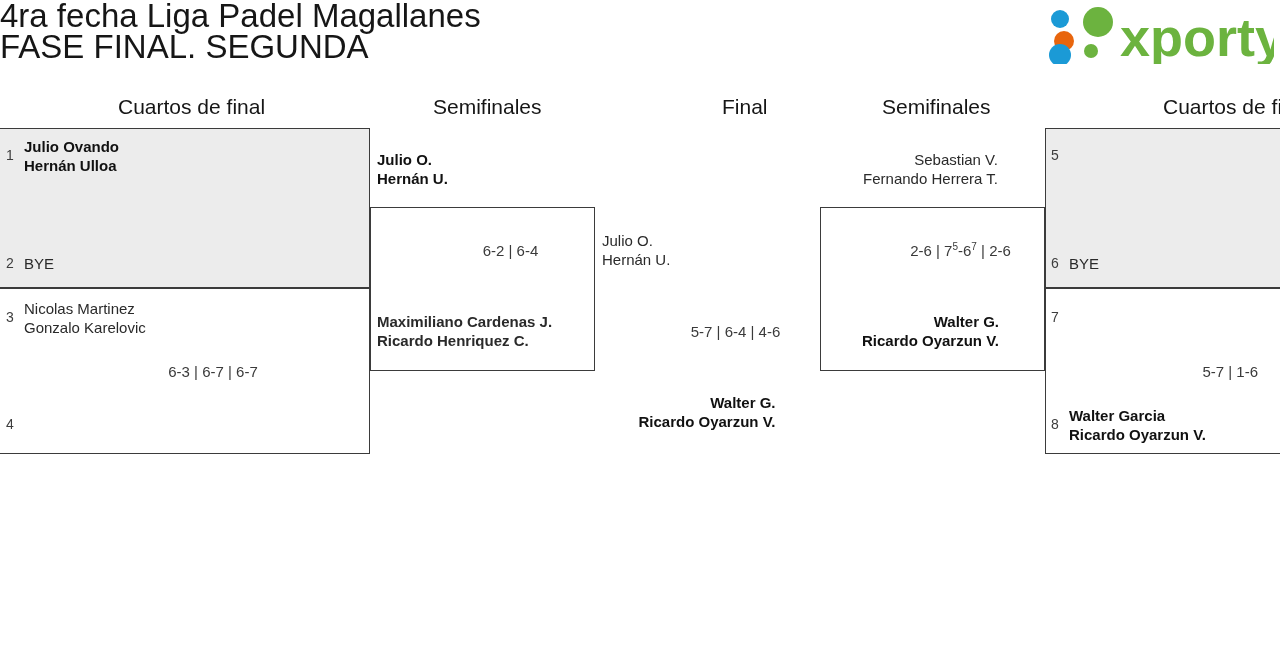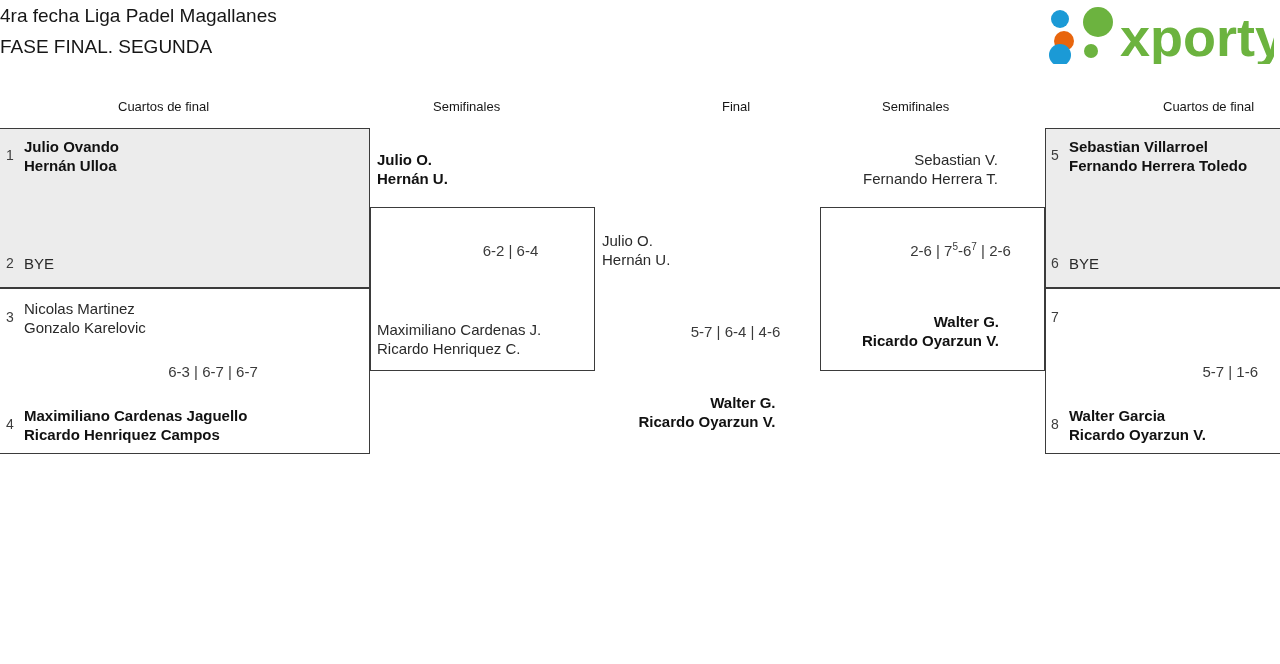--- a/index.html
+++ b/index.html
@@ -16,40 +16,40 @@
     color: #1a1a1a;
     -webkit-font-smoothing: antialiased;
   }
 
   
   #header-title {
     position: absolute;
     left: 0px;
     top: 0px;
     width: 700px;
-    font-size: 19px;
+    font-size: 33px;
     line-height: 31px;
     font-weight: 400;
     color: #161616;
     white-space: pre-line;
   }
   #brand-logo {
     position: absolute;
     right: 6px;
     top: 4px;
     width: 232px;
     height: 60px;
   }
   #brand-logo svg { display: block; }
 
   
   .round-header {
     position: absolute;
     top: 96px;
-    font-size: 13px;
+    font-size: 21px;
     line-height: 22px;
     color: #161616;
     font-weight: 400;
     white-space: nowrap;
   }
 
   
   .match-box {
     position: absolute;
     box-sizing: border-box;
@@ -139,32 +139,30 @@
 </div>
 
 <div class="team" style="left:6px; top:299px; width:340px;">
   <span class="seed">3</span>
   <span class="players">Nicolas Martinez
 Gonzalo Karelovic</span>
 </div>
 <div class="score" style="left:0px; top:362px; width:370px; text-align:center;">6-3 | 6-7 | 6-7</div>
 <div class="team" style="left:6px; top:406px; width:358px;">
   <span class="seed">4</span>
-  <span class="players winner">Maximiliano Cardenas Jaguello
-Ricardo Henriquez Campos</span>
 </div>
 
 <div class="match-box" style="left:370px; top:207px; width:225px; height:164px;"></div>
 
 <div class="team" style="left:377px; top:150px; width:215px;">
   <span class="players winner">Julio O.
 Hernán U.</span>
 </div>
 <div class="score" style="left:370px; top:241px; width:225px; text-align:center;">6-2 | 6-4</div>
-<div class="team" style="left:377px; top:320px; width:215px;">
+<div class="team" style="left:377px; top:312px; width:215px;font-weight:bold;">
   <span class="players">Maximiliano Cardenas J.
 Ricardo Henriquez C.</span>
 </div>
 
 <div class="team" style="left:602px; top:231px; width:210px;">
   <span class="players">Julio O.
 Hernán U.</span>
 </div>
 <div class="score" style="left:595px; top:322px; width:225px; text-align:center;">5-7 | 6-4 | 4-6</div>
 <div class="team right-align" style="left:602px; top:393px; width:210px;">
@@ -182,22 +180,20 @@
 <div class="team right-align" style="left:823px; top:312px; width:215px;">
   <span class="players winner">Walter G.
 Ricardo Oyarzun V.</span>
 </div>
 
 <div class="match-box shaded noright" style="left:1045px; top:128px; width:235px; height:160px;"></div>
 <div class="match-box noright" style="left:1045px; top:288px; width:235px; height:166px;"></div>
 
 <div class="team" style="left:1051px; top:137px; width:228px;">
   <span class="seed">5</span>
-  <span class="players winner">Sebastian Villarroel
-Fernando Herrera Toledo</span>
 </div>
 <div class="team" style="left:1051px; top:254px; width:228px;">
   <span class="seed single">6</span>
   <span class="players">BYE</span>
 </div>
 
 <div class="team" style="left:1051px; top:299px; width:228px;">
   <span class="seed">7</span>
 </div>
 <div class="score" style="left:1045px; top:362px; width:235px; text-align:right; padding-right:22px; box-sizing:border-box;">5-7 | 1-6</div>

